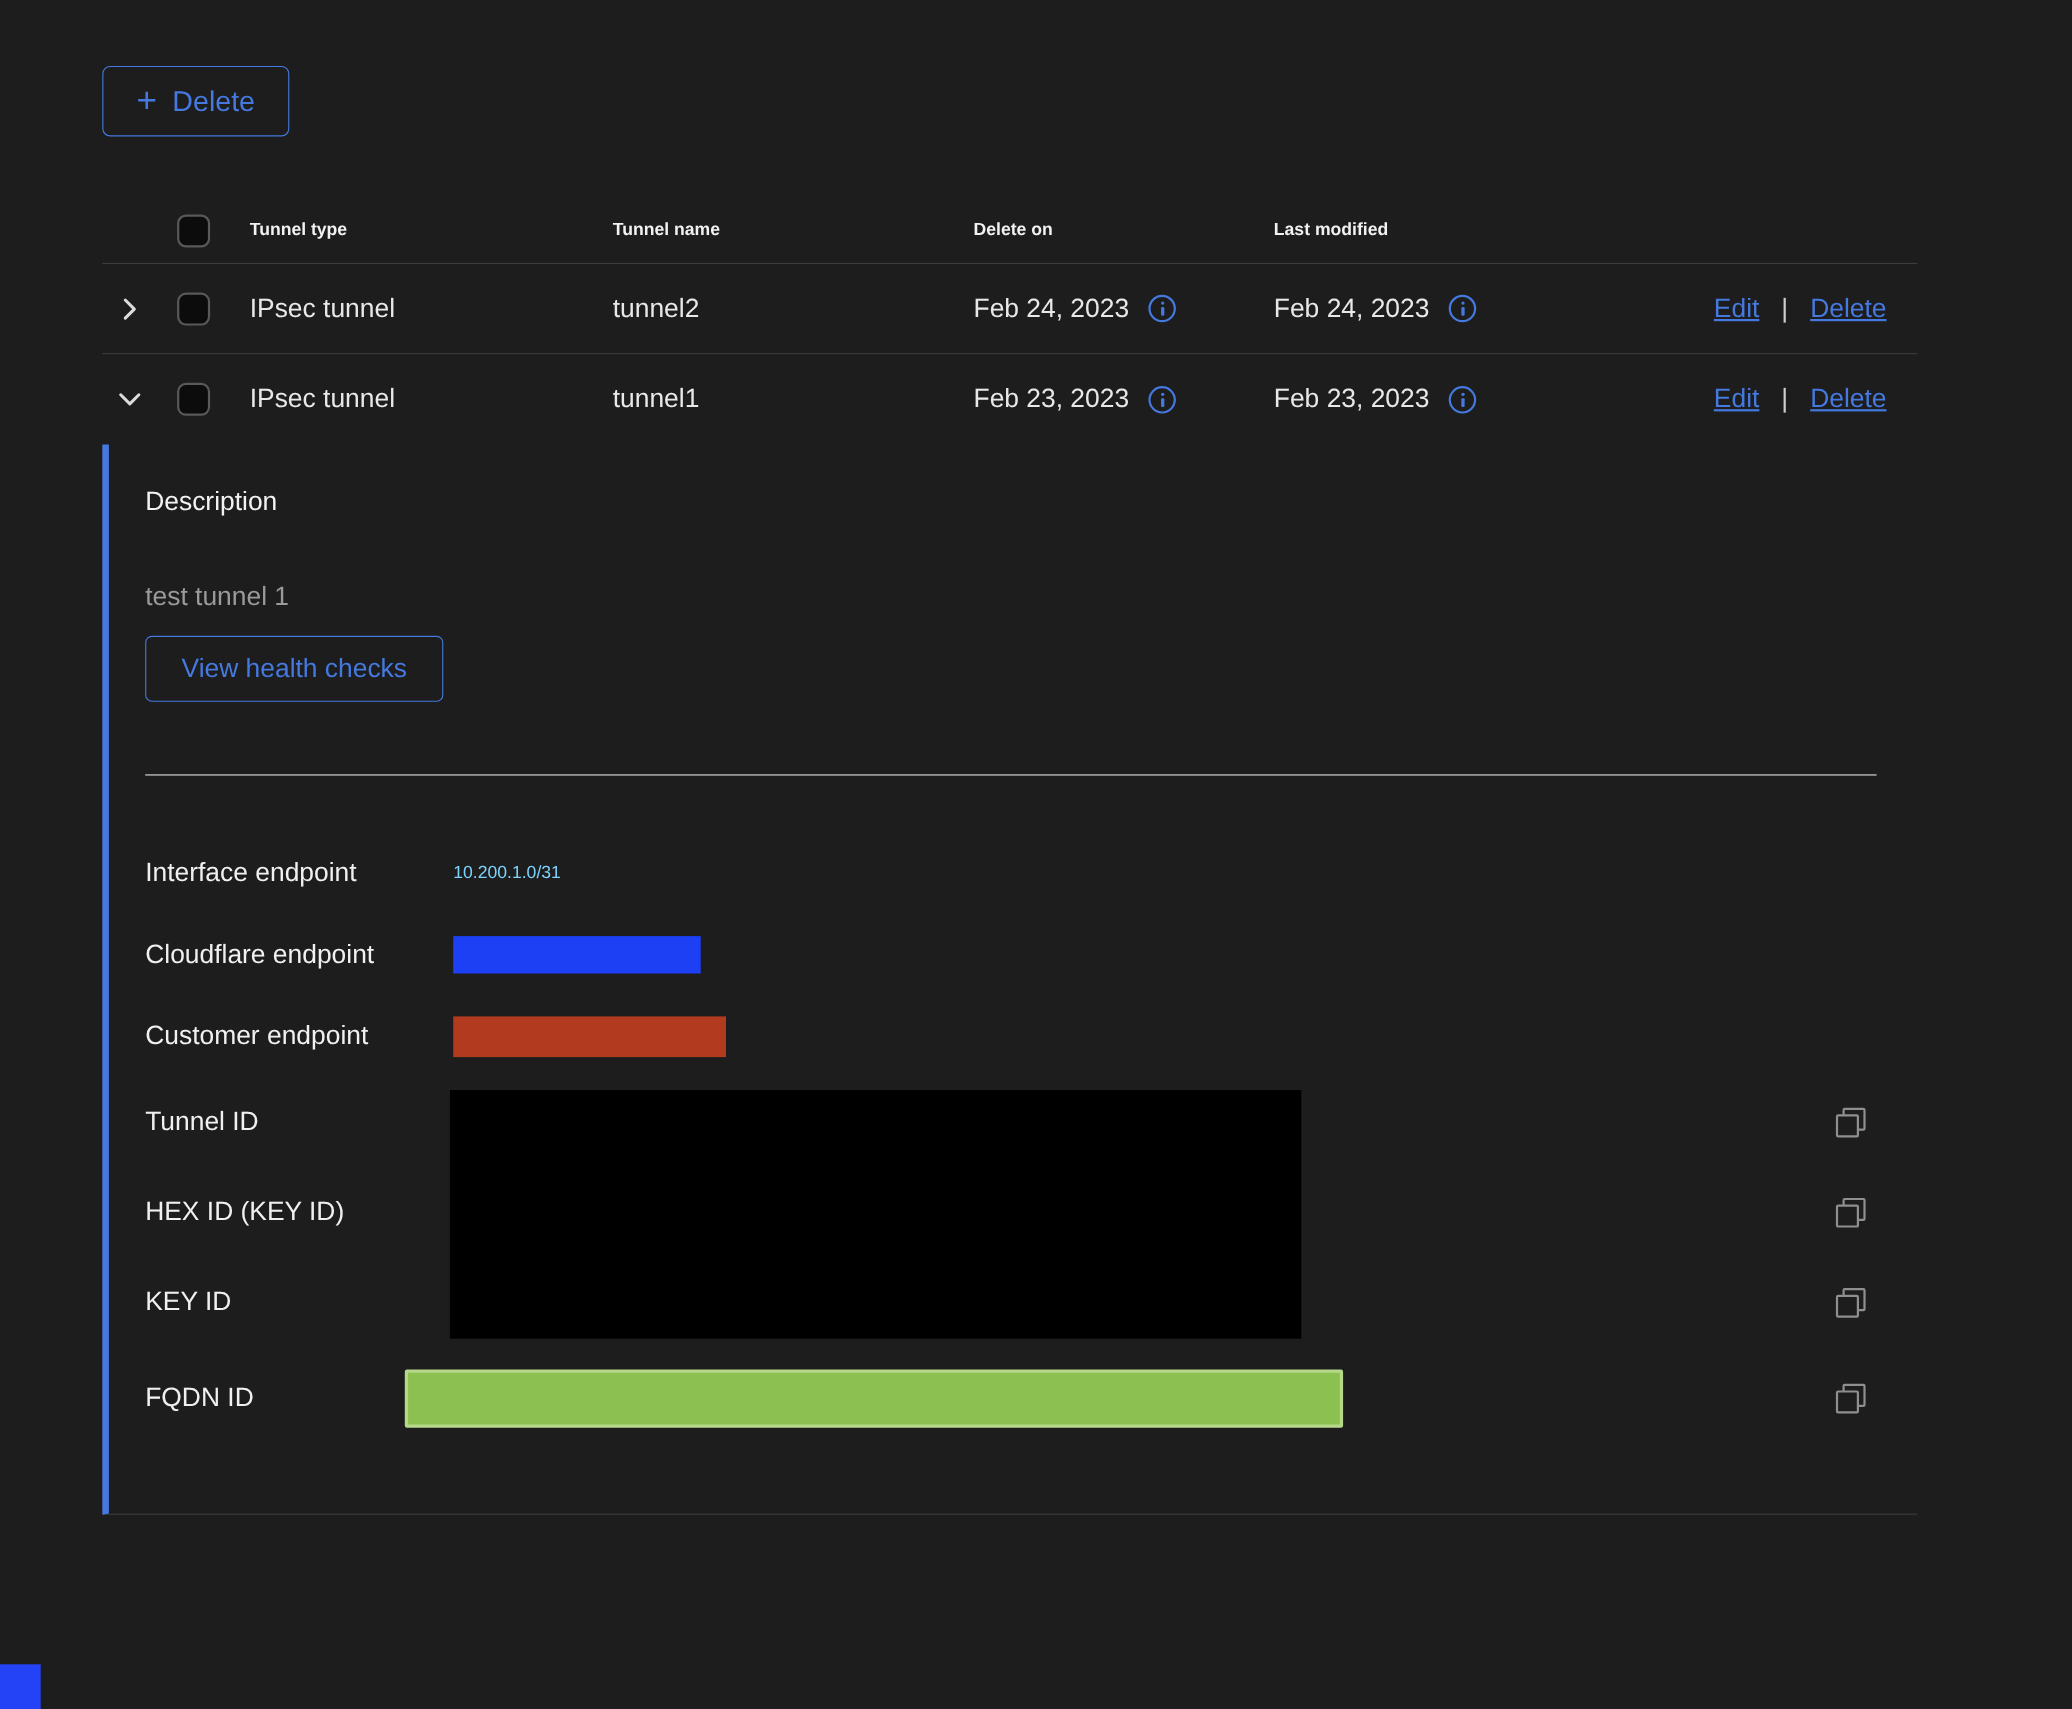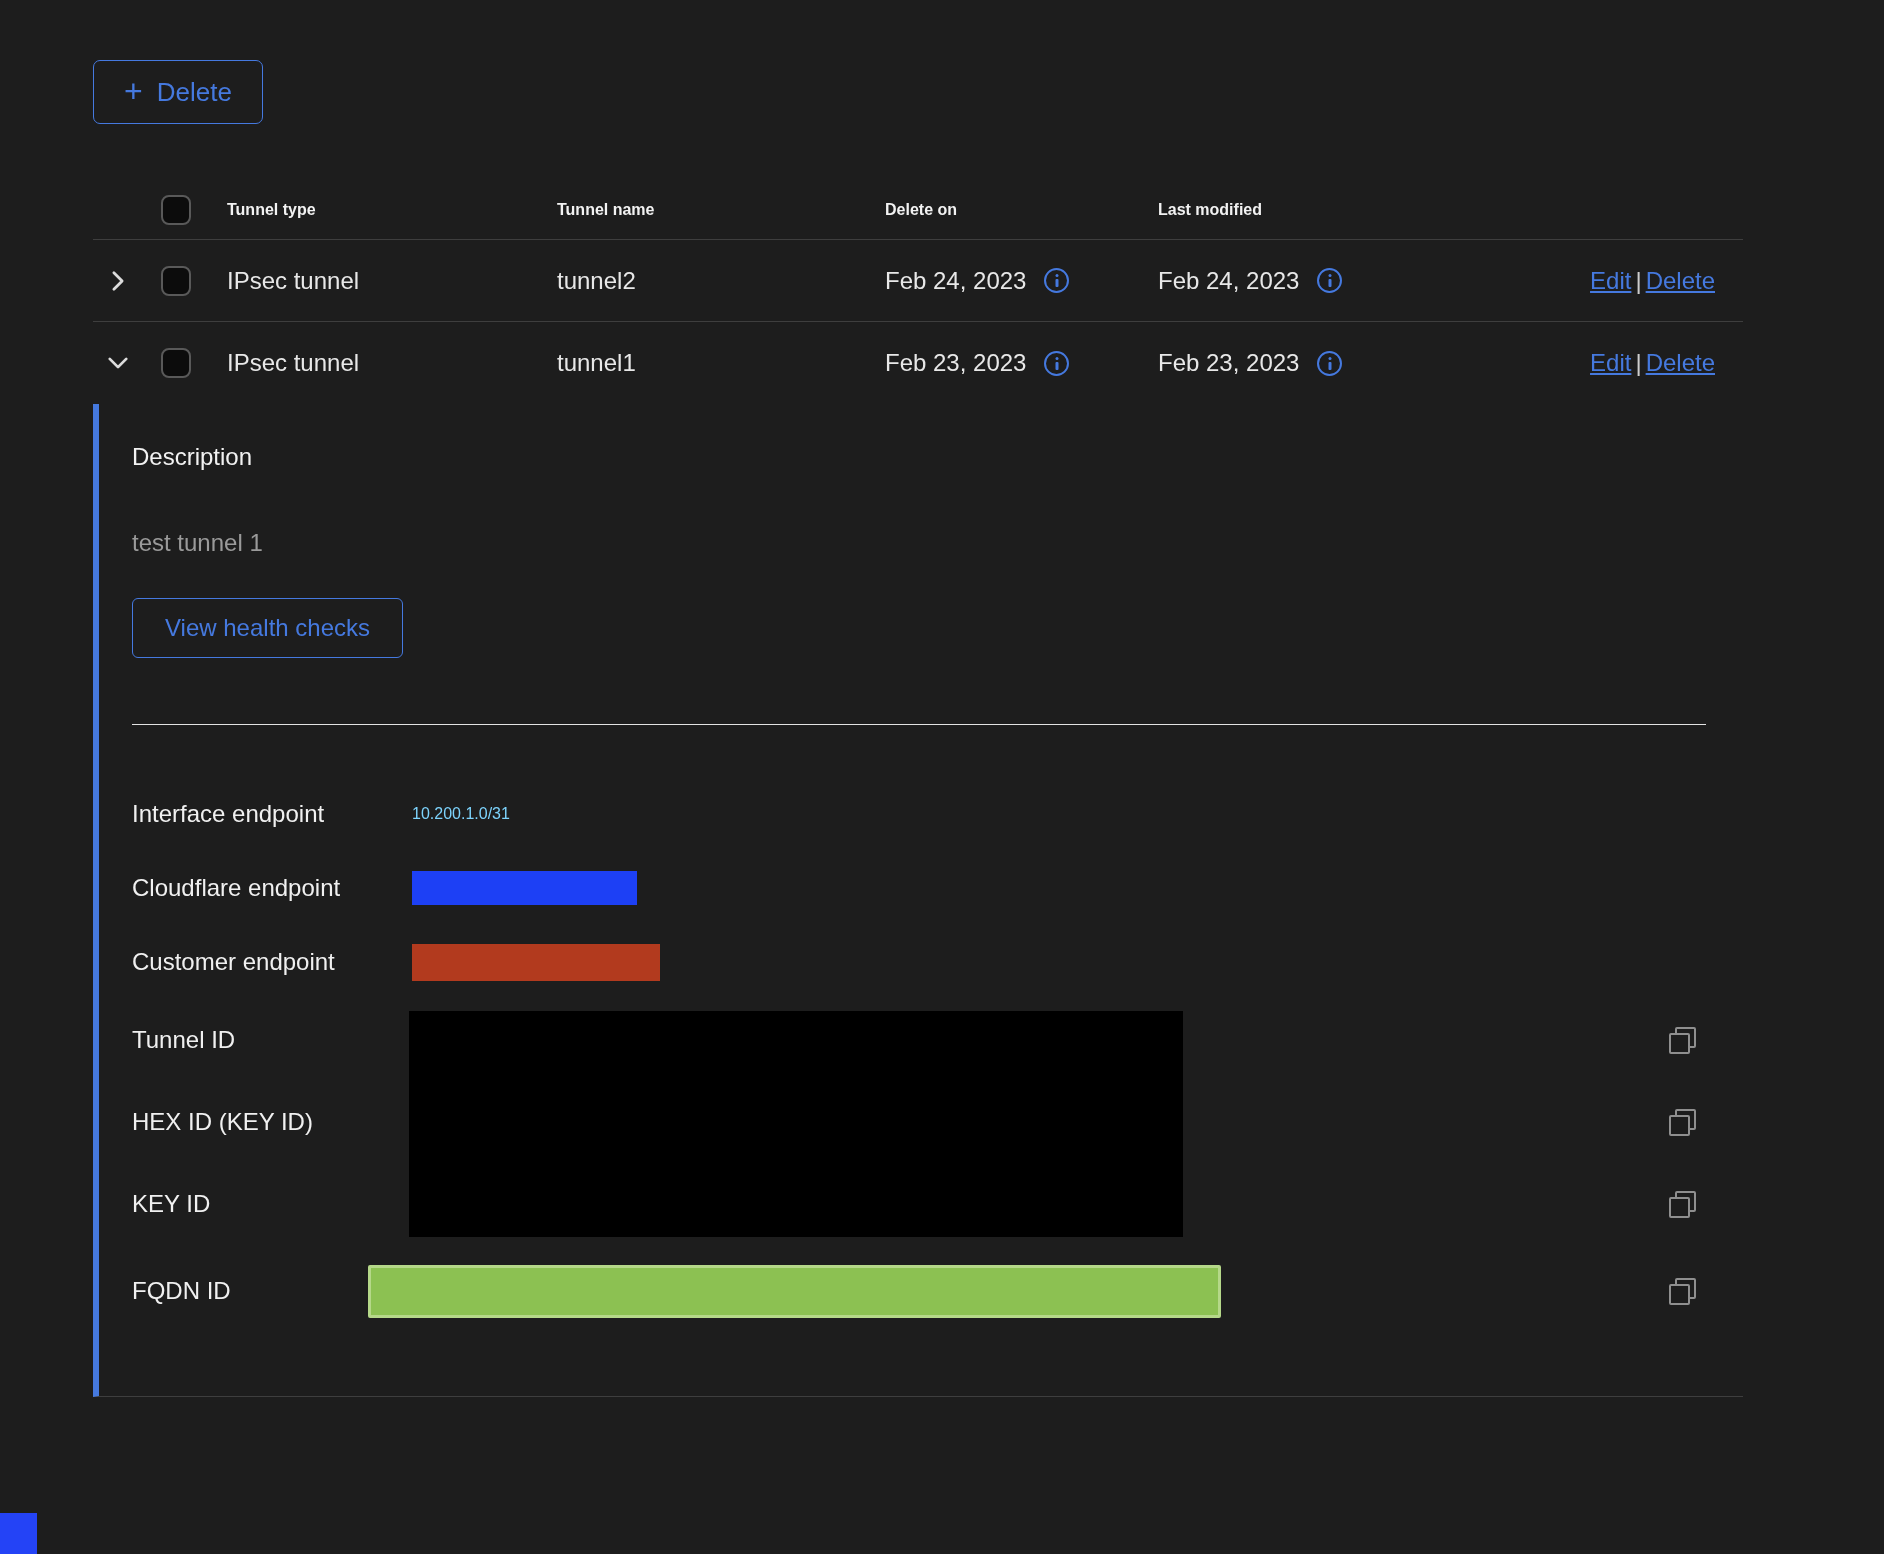--- a/index.html
+++ b/index.html
@@ -42,21 +42,21 @@
     align-items:center;
   }
   .thead{height:60px;border-bottom:1px solid var(--border-gray);
     font-weight:700;font-size:16px;color:var(--text-bright);}
   .trow{height:82px;font-size:24px;color:var(--text-main);}
   .trow.bordered{border-bottom:1px solid var(--border-gray);}
   .cell-text{padding-left:20px;}
   .cell-expander{padding-left:10px;display:flex;align-items:center;}
   .cell-check{padding-left:14px;display:flex;align-items:center;}
   .cell-date{padding-left:20px;display:flex;align-items:center;gap:18px;}
-  .cell-actions{display:flex;justify-content:flex-end;align-items:center;gap:4px;padding-right:28px;}
+  .cell-actions{display:flex;justify-content:flex-end;align-items:center;gap:20px;padding-right:28px;}
 
   .checkbox{
     width:30px;height:30px;border:2px solid #595959;border-radius:8px;
     background:#0c0c0c;display:inline-block;cursor:pointer;
   }
   .expander-btn{background:none;border:none;cursor:pointer;display:flex;align-items:center;padding:4px;}
   .link{color:var(--accent);text-decoration:underline;cursor:pointer;font-size:24px;}
   .action-sep{color:#cfcfcf;}
 
   .info-icon{
@@ -74,21 +74,21 @@
 
   
   .panel{
     border-left:6px solid var(--accent);
     border-bottom:1px solid var(--border-gray);
     padding:38px 0 59px 33px;
   }
   .desc-label{font-size:24px;color:var(--text-bright);line-height:30px;}
   .desc-value{font-size:24px;color:var(--text-muted);line-height:30px;margin-top:56px;}
   .health-btn{
-    margin-top:40px;height:60px;padding:0 32px;
+    margin-top:20px;height:60px;padding:0 32px;
     background:transparent;border:1px solid var(--accent);border-radius:6px;
     color:var(--accent);font-size:24px;font-family:inherit;cursor:pointer;
   }
   .divider{margin-top:66px;margin-right:37px;border-top:1px solid #e3e3e3;height:0;}
 
   .fields{margin-top:52px;}
   .field{display:flex;align-items:center;min-height:74px;}
   .field-label{width:280px;flex-shrink:0;font-size:24px;color:#f0f0f0;}
   .field-value{font-size:16px;color:#7dd3fc;}
 

